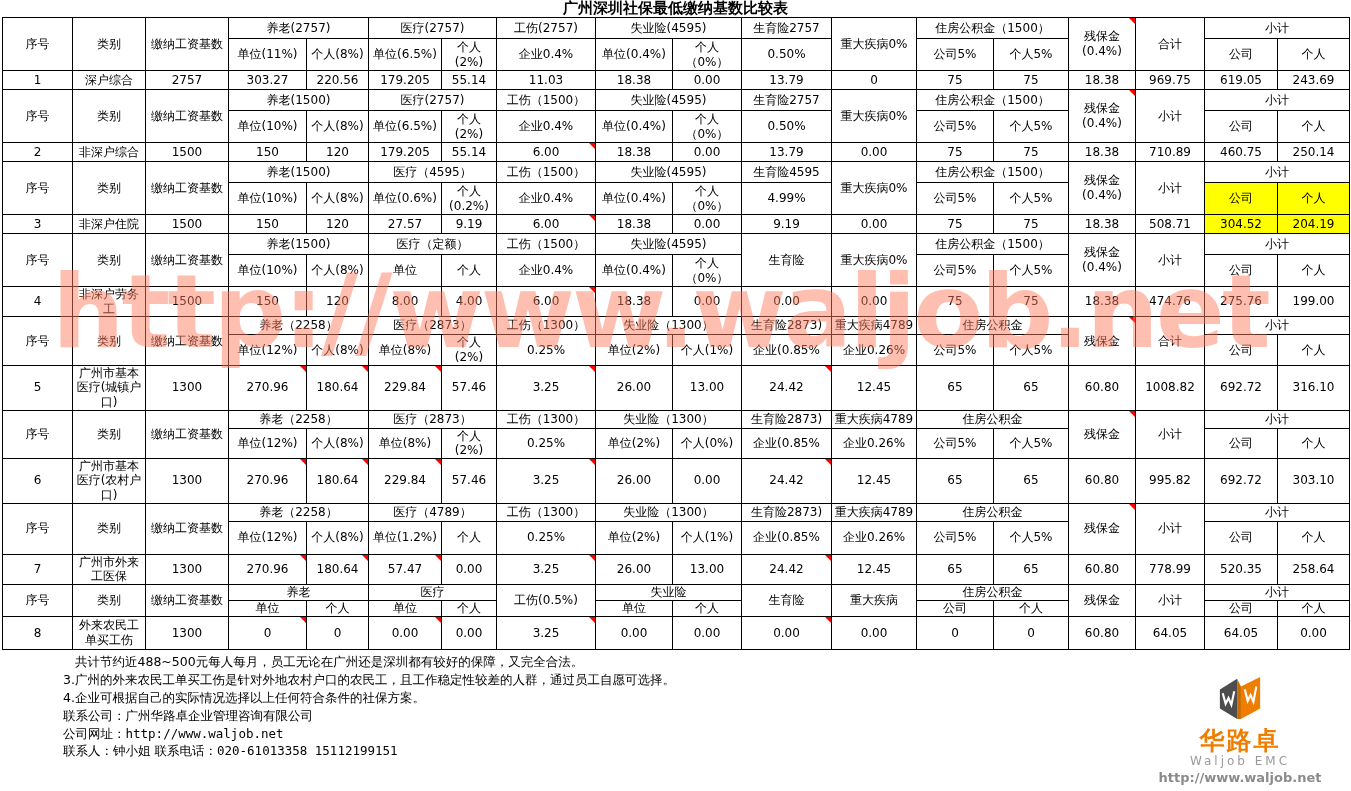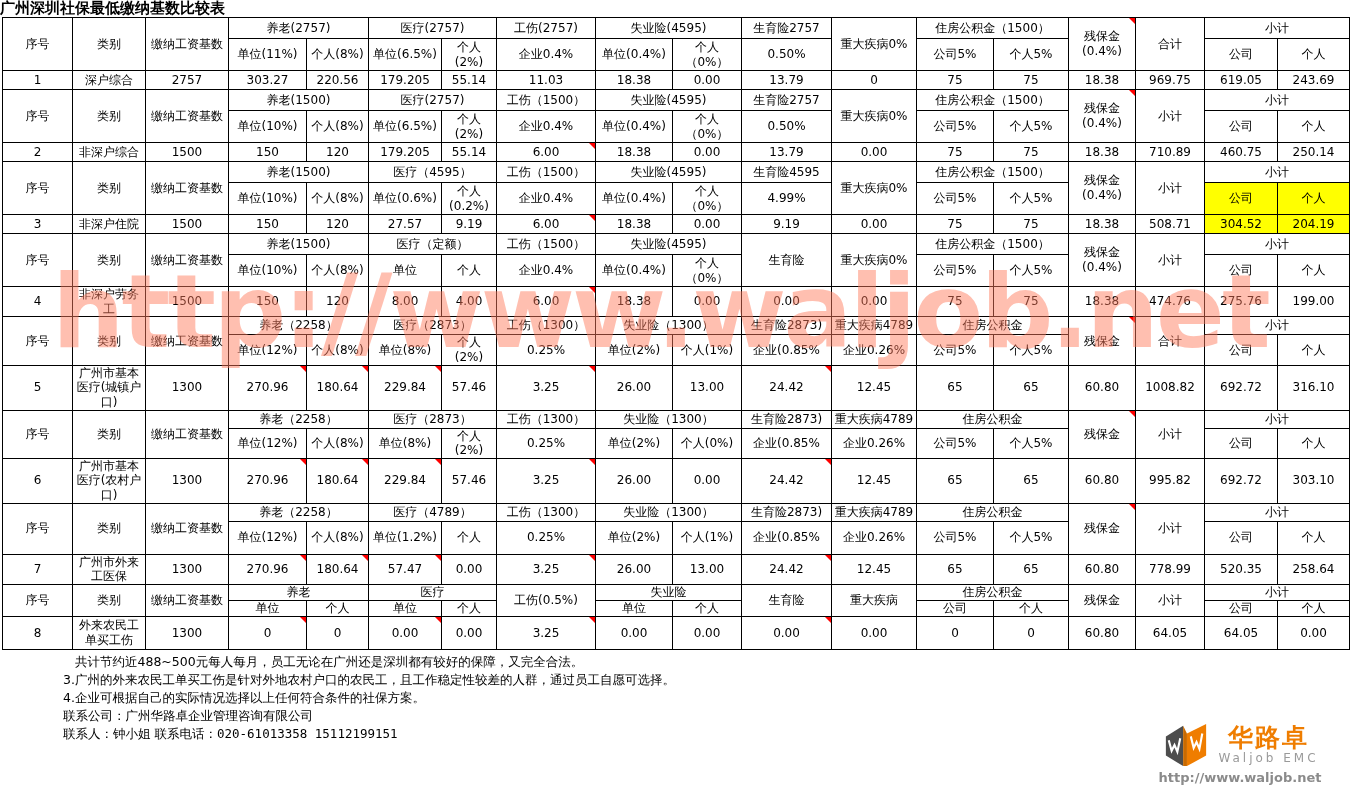--- a/index.html
+++ b/index.html
@@ -3,21 +3,21 @@
 <meta charset="utf-8">
 <style>
   html,body{margin:0;padding:0;}
   body{
     width:1351px;height:791px;position:relative;overflow:hidden;
     background:#fff;color:#000;
     font-family:"DejaVu Sans","Liberation Sans",sans-serif;
     font-size:12px;
   }
   .title{
-    font-weight:bold;font-size:15px;line-height:17px;
+    text-align:center;font-weight:bold;font-size:15px;line-height:17px;
   }
   table.grid{
     border-collapse:collapse;table-layout:fixed;
     margin-left:2px;width:1347px;font-size:12px;
   }
   table.grid th,table.grid td{
     border:1px solid #000;padding:0 2px;text-align:center;
     font-weight:normal;overflow:hidden;position:relative;line-height:1.22;
     background-clip:padding-box;
   }
@@ -51,21 +51,21 @@
     margin:3px 0 0 3px;font-size:12.5px;line-height:1.43;position:relative;z-index:2;
   }
   .notes .line{white-space:nowrap;overflow:hidden;}
   .ind0{padding-left:0;}
   .ind1{padding-left:60px;}
   .ind2{padding-left:72px;}
   .mono{font-family:"DejaVu Sans Mono","Liberation Mono",monospace;}
   .logo{
     position:absolute;right:16px;bottom:6px;width:190px;z-index:3;text-align:center;
   }
-  .logo-top{display:flex;align-items:center;justify-content:center;gap:7px;}
+  .logo-top{display:flex;align-items:center;justify-content:center;gap:7px;flex-direction:column;}
   .logo-cn{color:#ef7d00;font-size:25px;font-weight:bold;line-height:1.05;letter-spacing:2px;}
   .logo-en{color:#9a9a9a;font-size:12px;letter-spacing:3px;}
   .logo-url{color:#8b8b8b;font-size:13px;font-weight:bold;margin-top:2px;}
 </style>
 </head>
 <body>
 
 <div class="title">广州深圳社保最低缴纳基数比较表</div>
 
 <table class="grid">
@@ -486,20 +486,23 @@
 </table>
 
 <div class="watermark">http://www.waljob.net</div>
 
 <div class="notes">
   <div class="line ind2">共计节约近488~500元每人每月，员工无论在广州还是深圳都有较好的保障，又完全合法。</div>
   <div class="line ind1">3.广州的外来农民工单买工伤是针对外地农村户口的农民工，且工作稳定性较差的人群，通过员工自愿可选择。</div>
   <div class="line ind1">4.企业可根据自己的实际情况选择以上任何符合条件的社保方案。</div>
   <div class="line ind1">联系公司：广州华路卓企业管理咨询有限公司</div>
   <div class="line ind1">
+    <span>公司网址：</span><span class="mono">http://www.waljob.net</span>
+  </div>
+  <div class="line ind1">
     <span>联系人：钟小姐 联系电话：</span><span class="mono">020-61013358 15112199151</span>
   </div>
 </div>
 
 <div class="logo">
   <div class="logo-top">
     <svg width="50" height="46" viewBox="0 0 52 48">
       <polygon points="5,15 23,4 23,46 5,35" fill="#4d4d4d"></polygon>
       <polygon points="47,2 27,12 27,46 47,35" fill="#ef7d00"></polygon>
       <polygon points="23,4 27,12 27,46 23,46" fill="#c96a00"></polygon>

